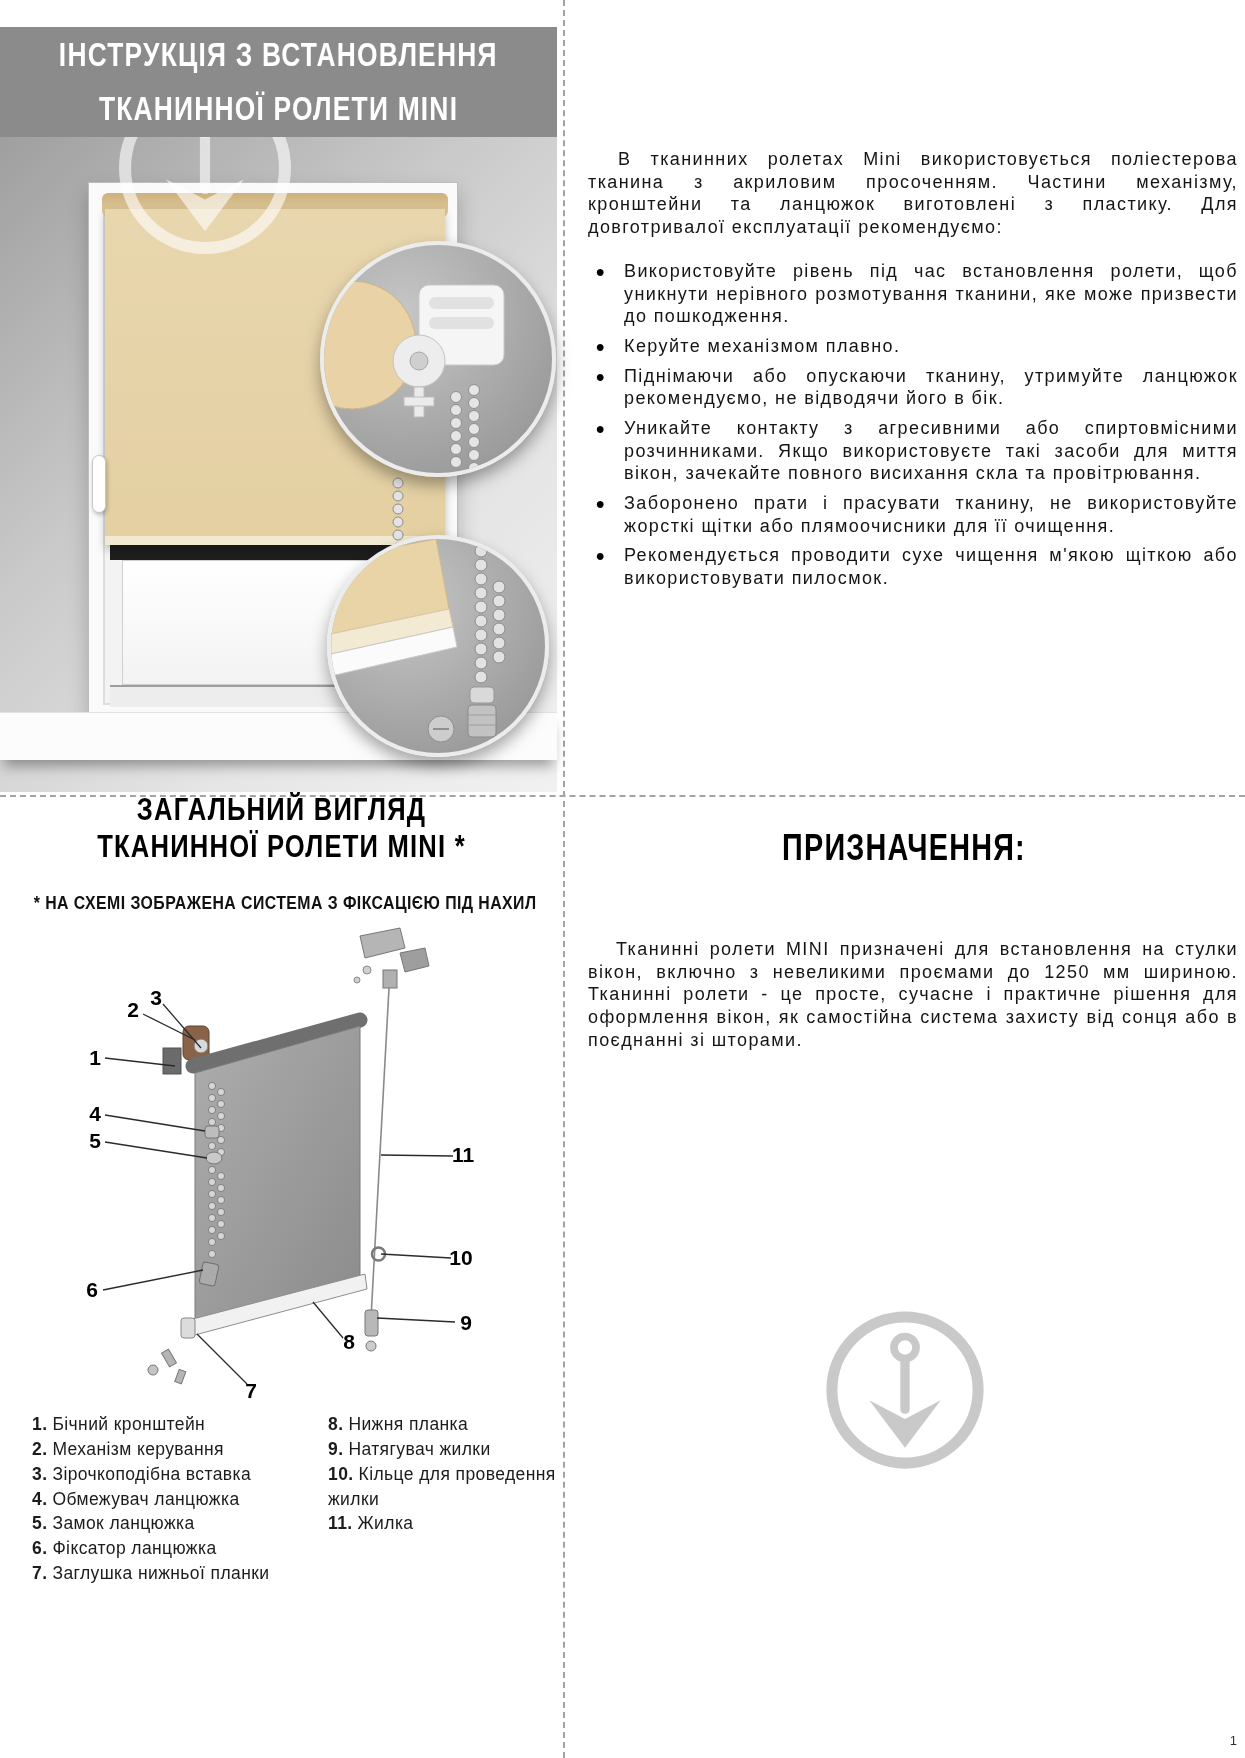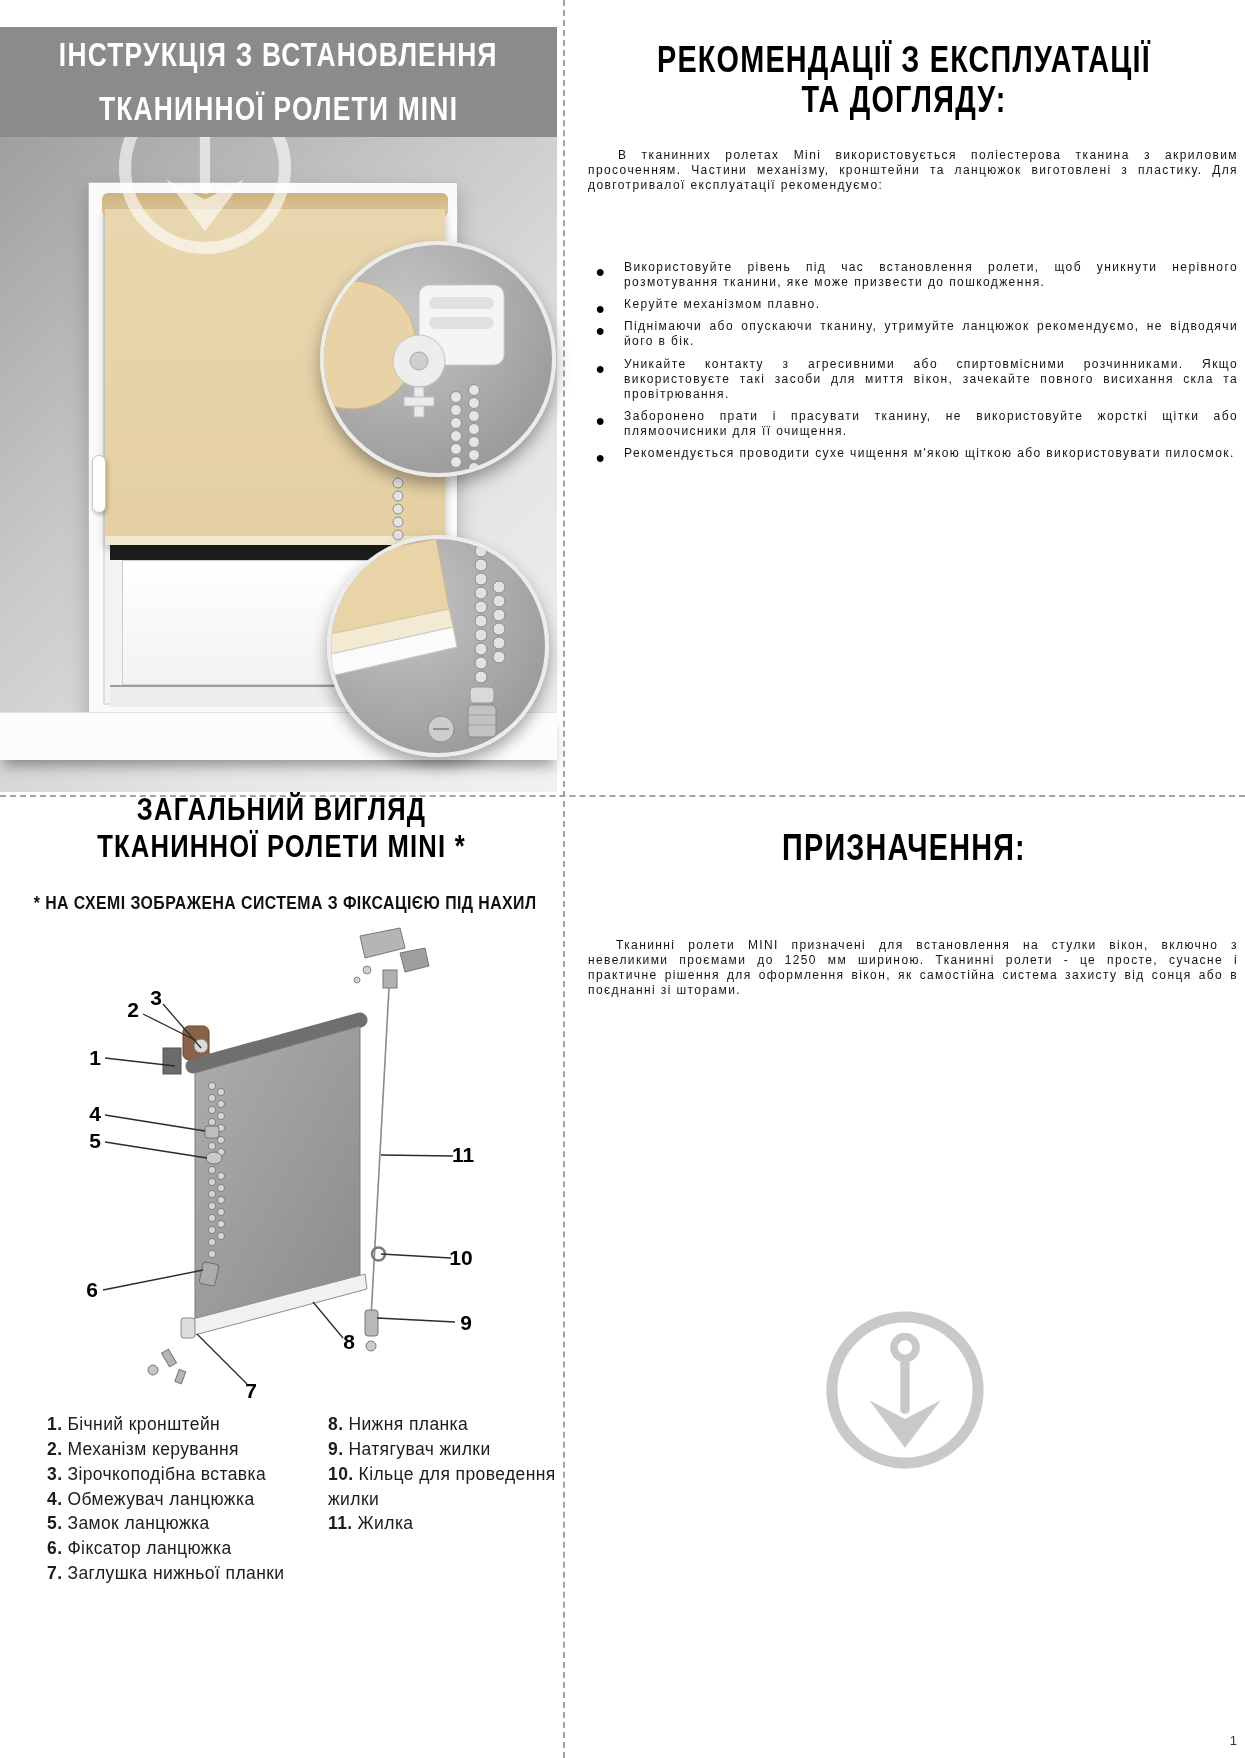--- a/index.html
+++ b/index.html
@@ -96,21 +96,21 @@
   .inset-bottom{ left:327px; top:398px; width:222px; height:222px; }
 
   .watermark{ position:absolute; pointer-events:none; }
   .wm-top{ left:112px; top:-62px; width:186px; height:186px; color:rgba(255,255,255,.6); }
   .wm-bottom{ left:820px; top:1305px; width:170px; height:170px; color:#c9c9c9; z-index:0; }
 
   
   .reco-title{ position:absolute; left:565px; top:40px; width:678px; }
   .reco-title .line{ font-size:36px; line-height:1.1; color:#000; }
   .body-text{
-    font-size:12px; line-height:1.26; letter-spacing:1.4px;
+    font-size:18px; line-height:1.26; letter-spacing:1.4px;
     text-align:justify; color:#151515;
   }
   .reco-intro{ position:absolute; left:588px; top:148px; width:650px; text-indent:30px; }
   .bullets{ position:absolute; left:588px; top:260px; width:650px; list-style:none; }
   .bullets li{ position:relative; padding-left:36px; margin-bottom:7px; }
   .bullets li::before{
     content:"\2022"; position:absolute; left:8px; top:-3px;
     font-size:24px; font-weight:bold; color:#000;
   }
 
@@ -121,21 +121,21 @@
     position:absolute; left:0; top:893px; width:563px;
     font-size:18px; letter-spacing:0.5px; transform:scaleX(0.88);
   }
   .diagram{ position:absolute; left:15px; top:918px; width:545px; height:485px; }
   .diagram svg{ position:absolute; left:0; top:0; }
   .callout{
     position:absolute; transform:translate(-50%,-50%);
     font-weight:bold; font-size:21px; color:#000;
   }
   .legend{ position:absolute; top:1412px; }
-  .legend-left{ left:32px; width:290px;margin-left:15px; }
+  .legend-left{ left:32px; width:290px; }
   .legend-right{ left:328px; width:232px; }
   .legend-item{ font-size:17.5px; line-height:1.42; letter-spacing:0.4px; color:#1c1c1c; }
   .legend-item .lnum{ font-weight:bold; margin-right:5px; }
 
   
   .purpose-title{ position:absolute; left:565px; top:828px; width:678px; }
   .purpose-title .line{ font-size:36px; line-height:1.1; color:#000; }
   .purpose-body{ position:absolute; left:588px; top:938px; width:650px; text-indent:28px; }
 
   .page-number{
@@ -246,24 +246,20 @@
     <div class="watermark wm-top">
       <svg width="186" height="186" viewBox="0 0 200 200">
         <circle cx="100" cy="100" r="86" fill="none" stroke="currentColor" stroke-width="13"></circle>
         <circle cx="100" cy="50" r="13" fill="none" stroke="currentColor" stroke-width="9"></circle>
         <rect x="94.5" y="62" width="11" height="66" rx="5" fill="currentColor"></rect>
         <polygon points="100,168 58,112 100,134 142,112" fill="currentColor"></polygon>
       </svg>
     </div>
   </section>
 
-  <div class="reco-title">
-    <div class="line condensed">РЕКОМЕНДАЦІЇ З ЕКСПЛУАТАЦІЇ</div>
-    <div class="line condensed">ТА ДОГЛЯДУ:</div>
-  </div>
 
   <p class="reco-intro body-text">В тканинних ролетах Mini використовується поліестерова тканина з акриловим просоченням. Частини механізму, кронштейни та ланцюжок виготовлені з пластику. Для довготривалої експлуатації рекомендуємо:</p>
 
   <ul class="bullets body-text">
     <li>Використовуйте рівень під час встановлення ролети, щоб уникнути нерівного розмотування тканини, яке може призвести до пошкодження.</li>
     <li>Керуйте механізмом плавно.</li>
     <li>Піднімаючи або опускаючи тканину, утримуйте ланцюжок рекомендуємо, не відводячи його в бік.</li>
     <li>Уникайте контакту з агресивними або спиртовмісними розчинниками. Якщо використовуєте такі засоби для миття вікон, зачекайте повного висихання скла та провітрювання.</li>
     <li>Заборонено прати і прасувати тканину, не використовуйте жорсткі щітки або плямоочисники для її очищення.</li>
     <li>Рекомендується проводити сухе чищення м'якою щіткою або використовувати пилосмок.</li>

